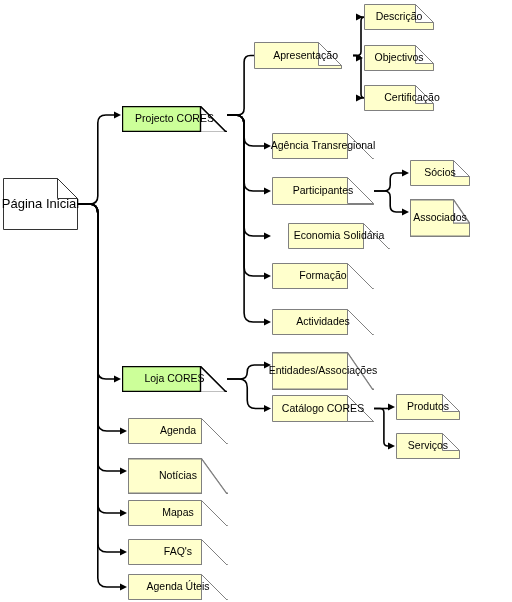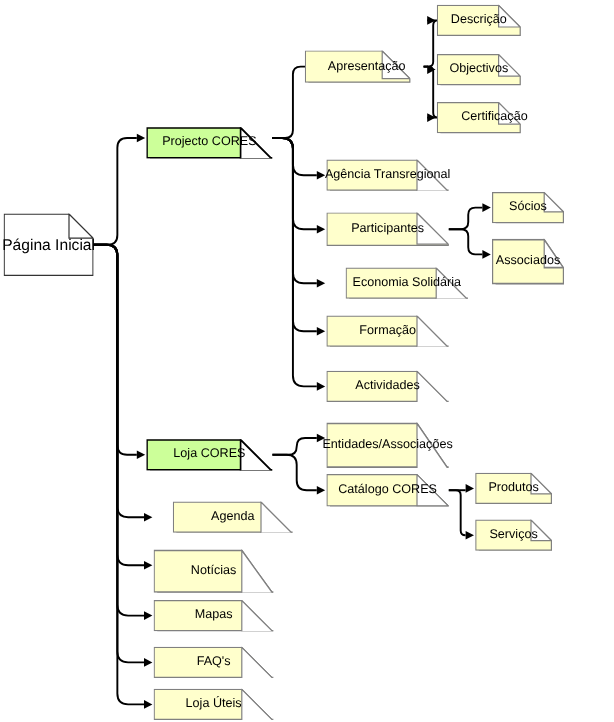--- a/index.html
+++ b/index.html
@@ -235,21 +235,21 @@
         <span class="lbl">Produtos</span>
       </div>
       <div class="node" style="left: 396px; top: 433px; width: 64px; height: 26px;">
         <svg class="shape" viewBox="0 0 64 26" preserveAspectRatio="none">
           <path d="M0.5,0.5 L46.5,0.5 L63.5,17.5 L63.5,25.5 L0.5,25.5 Z" transform="translate(2.5,2.5)" fill="#999999" stroke="none"></path>
           <path d="M0.5,0.5 L46.5,0.5 L63.5,17.5 L63.5,25.5 L0.5,25.5 Z" fill="#ffffcc" stroke="#808080" stroke-width="1"></path>
           <path d="M46.5,0.5 L63.5,17.5 L46.5,17.5 Z" fill="#ffffff" stroke="#808080" stroke-width="1"></path>
         </svg>
         <span class="lbl">Serviços</span>
       </div>
-      <div class="node" style="left: 144px; top: 418px; width: 100px; height: 26px;">
+      <div class="node" style="left: 128px; top: 418px; width: 100px; height: 26px;">
         <svg class="shape" viewBox="0 0 100 26" preserveAspectRatio="none">
           <path d="M0.5,0.5 L73.5,0.5 L99.5,26.5 L99.5,25.5 L0.5,25.5 Z" transform="translate(2.5,2.5)" fill="#999999" stroke="none"></path>
           <path d="M0.5,0.5 L73.5,0.5 L99.5,26.5 L99.5,25.5 L0.5,25.5 Z" fill="#ffffcc" stroke="#808080" stroke-width="1"></path>
           <path d="M73.5,0.5 L99.5,26.5 L73.5,26.5 Z" fill="#ffffff" stroke="#808080" stroke-width="1"></path>
         </svg>
         <span class="lbl">Agenda</span>
       </div>
       <div class="node" style="left: 128px; top: 458px; width: 100px; height: 36px;">
         <svg class="shape" viewBox="0 0 100 26" preserveAspectRatio="none">
           <path d="M0.5,0.5 L73.5,0.5 L99.5,26.5 L99.5,25.5 L0.5,25.5 Z" transform="translate(2.5,2.5)" fill="#999999" stroke="none"></path>
@@ -273,16 +273,16 @@
           <path d="M73.5,0.5 L99.5,26.5 L73.5,26.5 Z" fill="#ffffff" stroke="#808080" stroke-width="1"></path>
         </svg>
         <span class="lbl">FAQ's</span>
       </div>
       <div class="node" style="left: 128px; top: 574px; width: 100px; height: 26px;">
         <svg class="shape" viewBox="0 0 100 26" preserveAspectRatio="none">
           <path d="M0.5,0.5 L73.5,0.5 L99.5,26.5 L99.5,25.5 L0.5,25.5 Z" transform="translate(2.5,2.5)" fill="#999999" stroke="none"></path>
           <path d="M0.5,0.5 L73.5,0.5 L99.5,26.5 L99.5,25.5 L0.5,25.5 Z" fill="#ffffcc" stroke="#808080" stroke-width="1"></path>
           <path d="M73.5,0.5 L99.5,26.5 L73.5,26.5 Z" fill="#ffffff" stroke="#808080" stroke-width="1"></path>
         </svg>
-        <span class="lbl">Loja Úteis</span>
+        <span class="lbl">Agenda Úteis</span>
       </div>
     </div>
 </div>
 
 </body></html>

